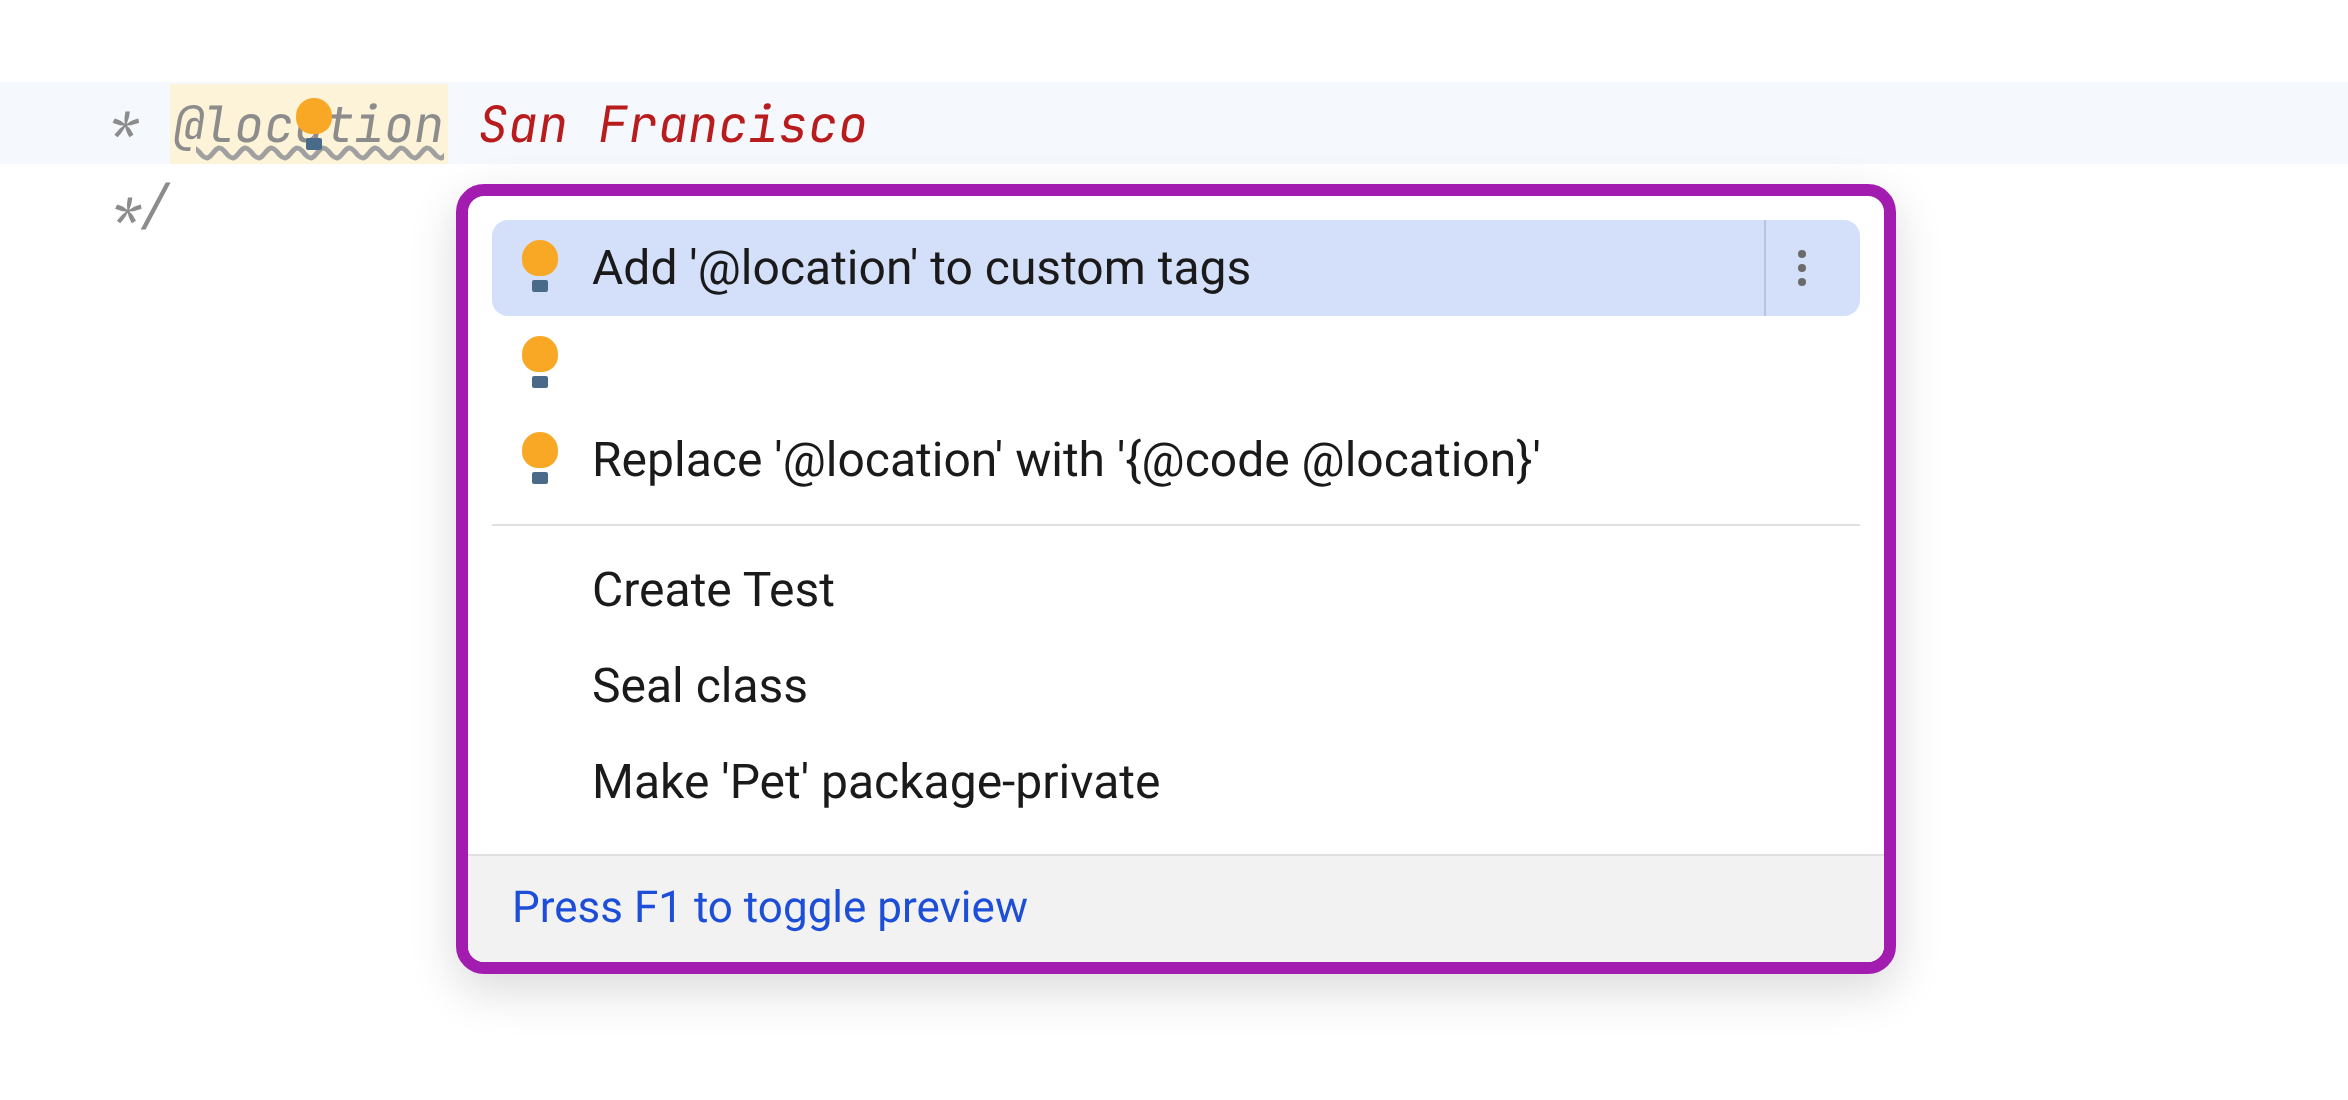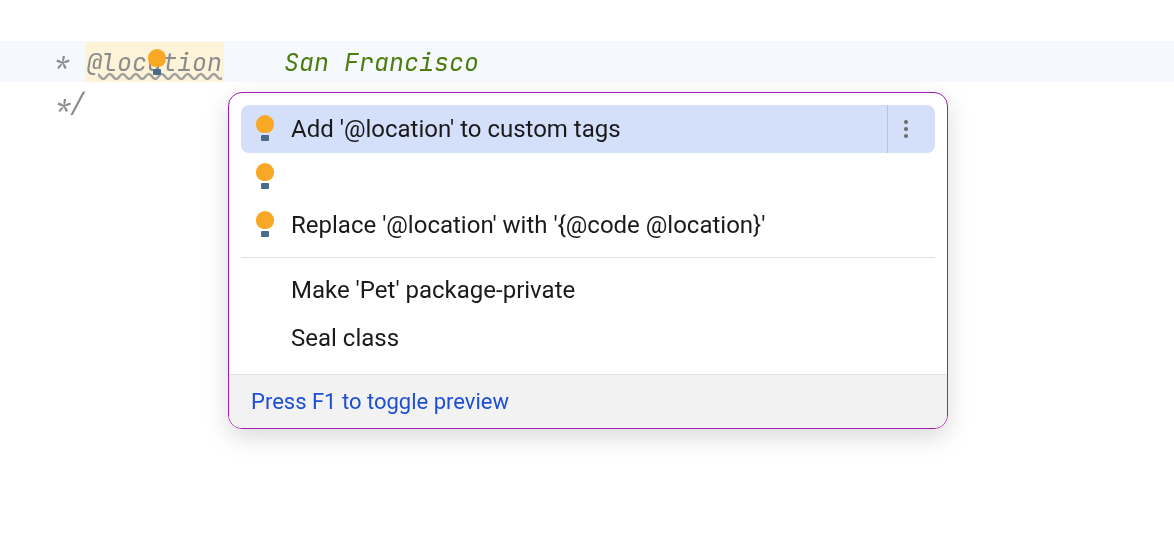--- a/index.html
+++ b/index.html
@@ -52,23 +52,22 @@
       color: #8c8c8c;
       font-style: italic;
       text-decoration: underline;
       text-decoration-style: wavy;
       text-decoration-color: #a0a0a0;
       background: #fdf3d8;
       padding: 0 2px;
     }
 
     .code-value {
-      color: #4d7c0f;
+      color: #b91c1c;
       font-style: italic;
-      margin-left: 45px;
     }
 
     .bulb-icon {
       display: inline-block;
       width: 24px;
       height: 28px;
       position: relative;
     }
 
     .bulb-icon::before {
@@ -92,21 +91,21 @@
       background: #4a6a8a;
       border-radius: 1px;
     }
 
     .popup {
       position: absolute;
       left: 228px;
       top: 92px;
       width: 720px;
       background: #ffffff;
-      border: 1px solid #a21caf;
+      border: 6px solid #a21caf;
       border-radius: 14px;
       box-shadow: 0 8px 24px rgba(0,0,0,0.15);
       overflow: hidden;
     }
 
     .popup-inner {
       padding: 12px;
     }
 
     .popup-item {
@@ -212,20 +211,23 @@
       <span class="bulb-icon"></span>
     </div>
     <div class="popup-item">
       <span class="bulb-icon"></span>
       <span class="item-label">Replace '@location' with '{@code @location}'</span>
     </div>
 
     <div class="popup-separator"></div>
 
     <div class="popup-item no-icon">
-      <span class="item-label">Make 'Pet' package-private</span>
+      <span class="item-label">Create Test</span>
     </div>
     <div class="popup-item no-icon">
       <span class="item-label">Seal class</span>
     </div>
+    <div class="popup-item no-icon">
+      <span class="item-label">Make 'Pet' package-private</span>
+    </div>
   </div>
   <div class="popup-footer">Press F1 to toggle preview</div>
 </div>
 
 </body></html>

